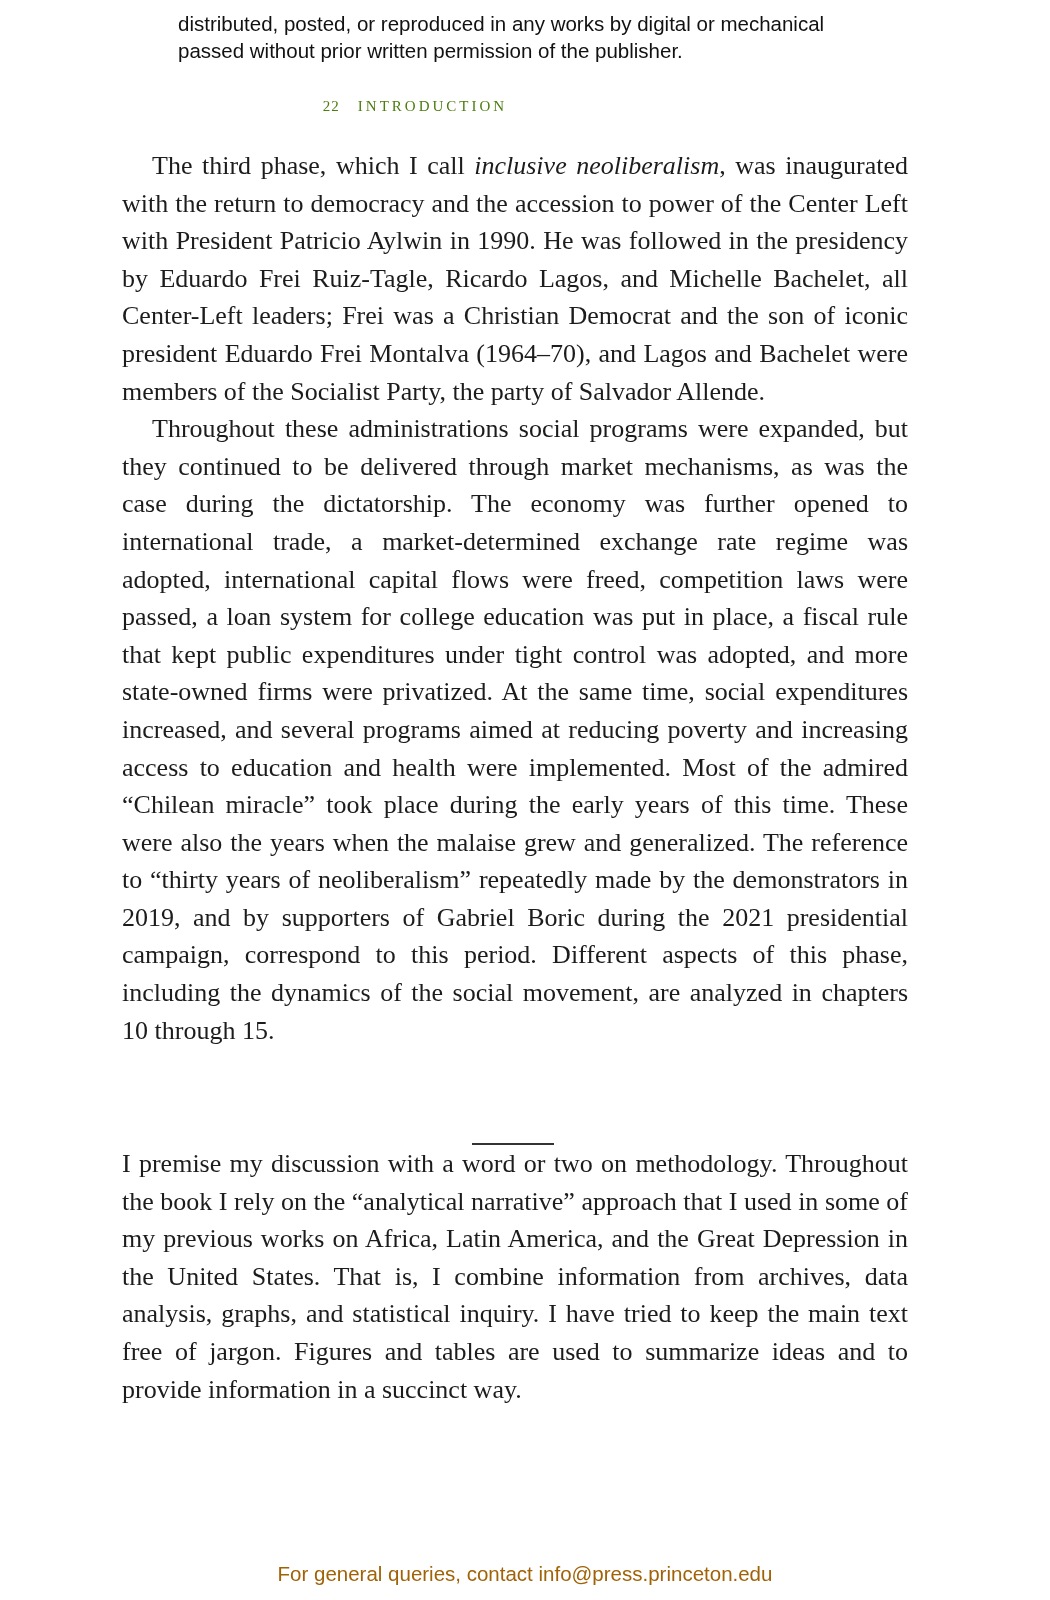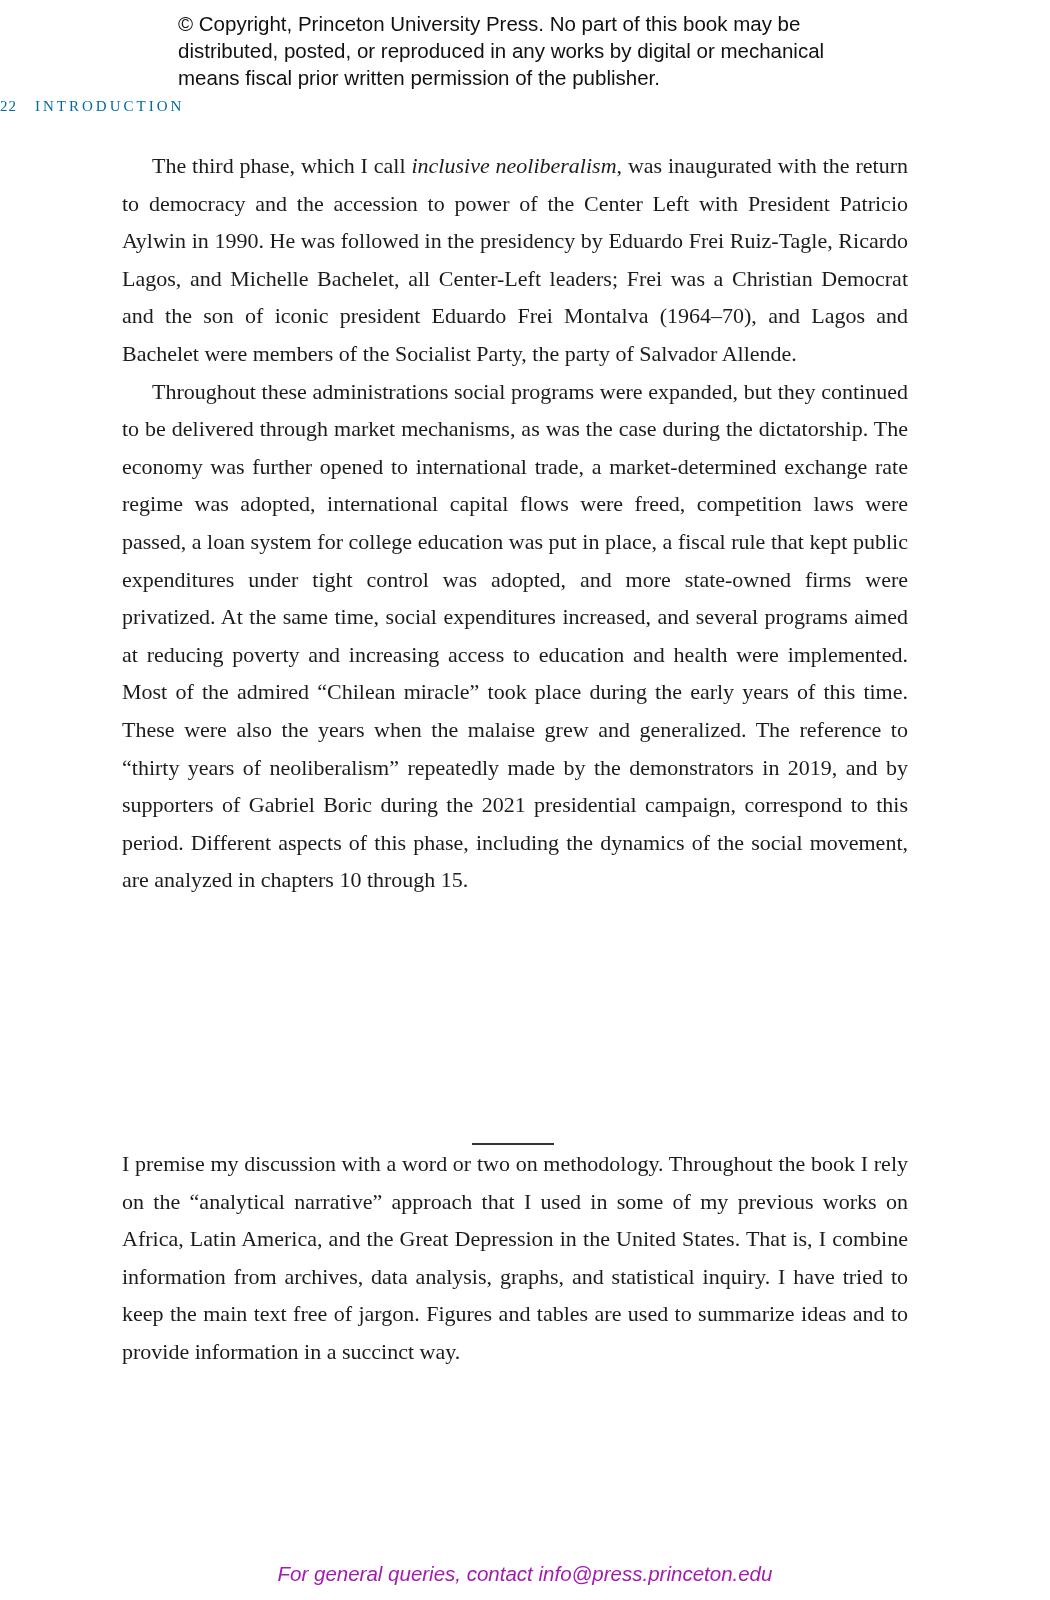--- a/index.html
+++ b/index.html
@@ -2,49 +2,48 @@
 <html><head>
 <meta charset="utf-8">
 <style>
   html, body { margin: 0; padding: 0; background: #ffffff; }
   body { width: 1050px; height: 1600px; position: relative; overflow: hidden; color: #1a1a1a; }
   .copyright {
     position: absolute; left: 178px; top: 10px; width: 720px;
     font-family: "Liberation Sans", sans-serif; font-size: 20.5px; line-height: 27px; color: #111;
   }
   .running-head {
-    position: absolute; left: 0; width: 830px; top: 98px; text-align: left;
-    font-family: "Liberation Serif", serif; font-size: 15px; letter-spacing: 3px; color: #0369a1;
+    position: absolute; left: 0; width: 830px; top: 98px; text-align: center;
+    font-family: "Liberation Serif", serif; font-size: 15px; letter-spacing: 3px; color: #4d7c0f;
   }
   .running-head .pgnum { margin-right: 18px; letter-spacing: 1px; }
   .body-text {
     position: absolute; left: 122px; width: 786px;
-    font-family: "Liberation Serif", serif; font-size: 22px; line-height: 37.6px;
+    font-family: "Liberation Serif", serif; font-size: 26px; line-height: 37.6px;
     text-align: justify; color: #1c1c1c;
   }
   .body-text p { margin: 0; }
   .indent { text-indent: 30px; }
   #block1 { top: 147px; }
   #block2 { top: 1145px; }
   .rule {
     position: absolute; left: 472px; top: 1143px; width: 82px; height: 0;
     border-top: 2px solid #333;
   }
   .footer {
     position: absolute; left: 0; width: 1050px; top: 1562px; text-align: center;
-    font-family: "Liberation Sans", sans-serif; font-size: 20.5px; color: #a21caf; font-style: italic;
+    font-family: "Liberation Sans", sans-serif; font-size: 20.5px; color: #a16207;
   }
 </style>
 </head>
 <body>
 
 <div class="copyright">
-  <div>© Copyright, Princeton University Press. No part of this book may be</div>
   <div>distributed, posted, or reproduced in any works by digital or mechanical</div>
-  <div>means fiscal prior written permission of the publisher.</div>
+  <div>passed without prior written permission of the publisher.</div>
 </div>
 
 <div class="running-head">
   <span class="pgnum">22</span><span>INTRODUCTION</span>
 </div>
 
 <div class="body-text" id="block1">
   <p class="indent"><span>The third phase, which I call </span><em>inclusive neoliberalism</em><span>, was inaugurated with the return to democracy and the accession to power of the Center Left with President Patricio Aylwin in 1990. He was followed in the presidency by Eduardo Frei Ruiz-Tagle, Ricardo Lagos, and Michelle Bachelet, all Center-Left leaders; Frei was a Christian Democrat and the son of iconic president Eduardo Frei Montalva (1964–70), and Lagos and Bachelet were members of the Socialist Party, the party of Salvador Allende.</span></p>
   <p class="indent">Throughout these administrations social programs were expanded, but they continued to be delivered through market mechanisms, as was the case during the dictatorship. The economy was further opened to international trade, a market-determined exchange rate regime was adopted, international capital flows were freed, competition laws were passed, a loan system for college education was put in place, a fiscal rule that kept public expenditures under tight control was adopted, and more state-owned firms were privatized. At the same time, social expen­ditures increased, and several programs aimed at reducing poverty and increasing access to education and health were implemented. Most of the admired “Chilean miracle” took place during the early years of this time. These were also the years when the malaise grew and general­ized. The reference to “thirty years of neoliberalism” repeatedly made by the demonstrators in 2019, and by supporters of Gabriel Boric during the 2021 presidential campaign, correspond to this period. Different as­pects of this phase, including the dynamics of the social movement, are analyzed in chapters 10 through 15.</p>
 </div>

